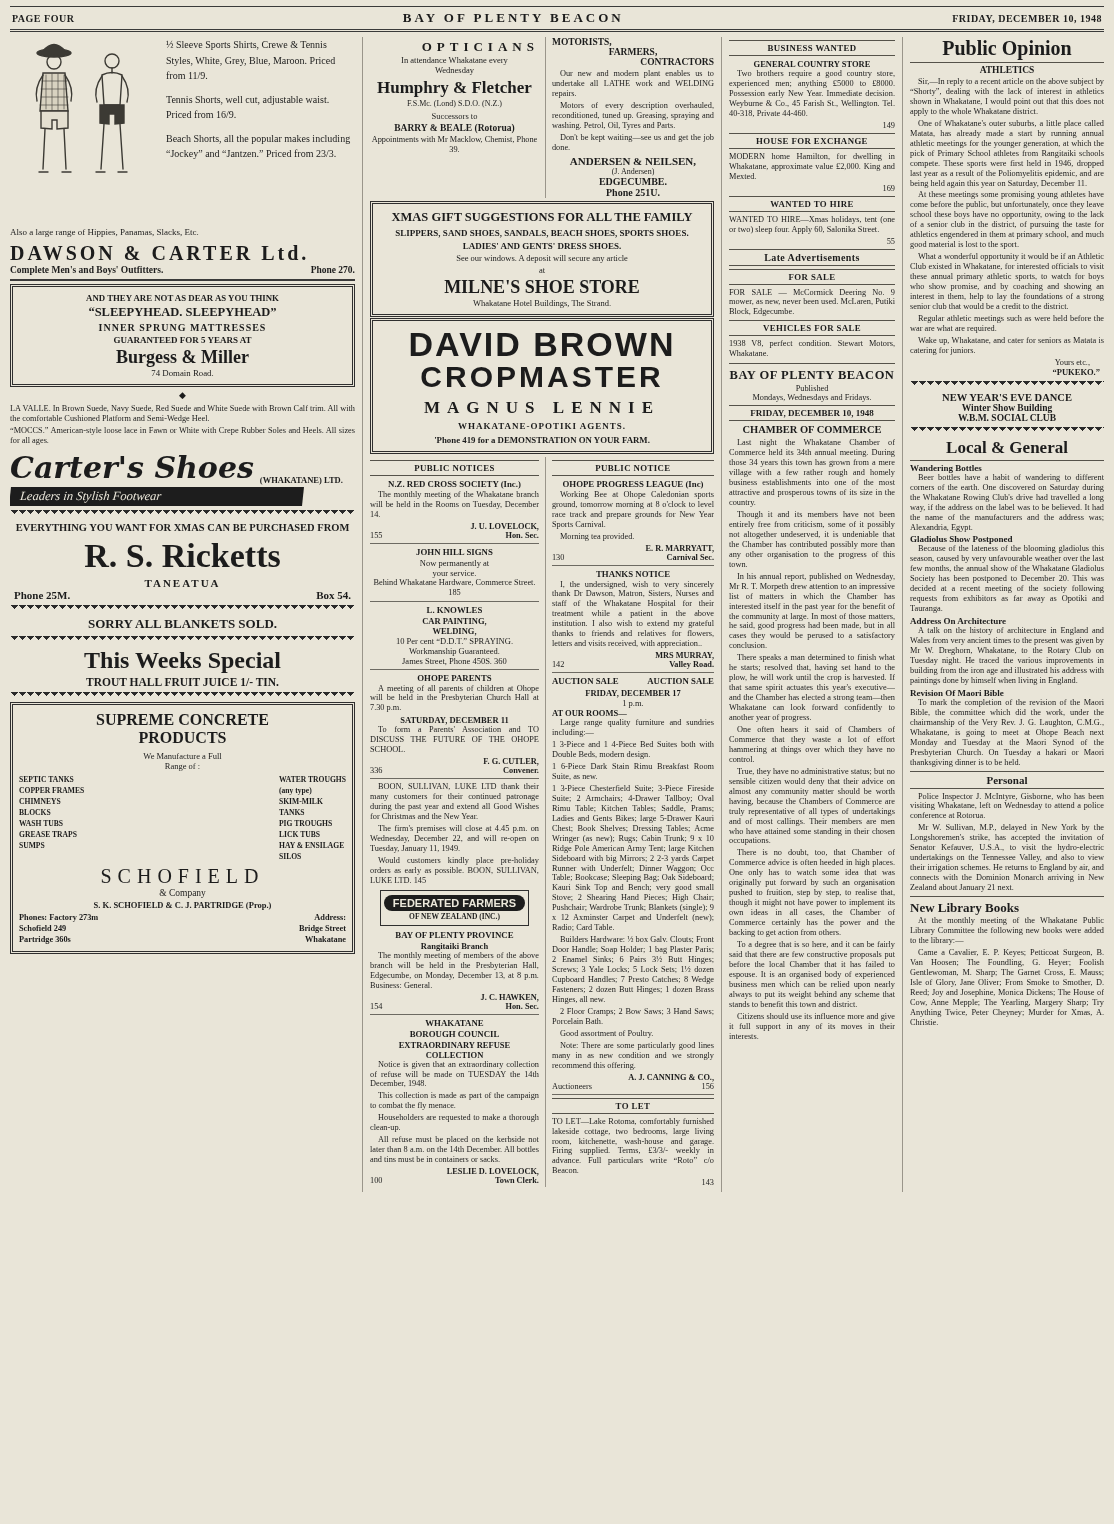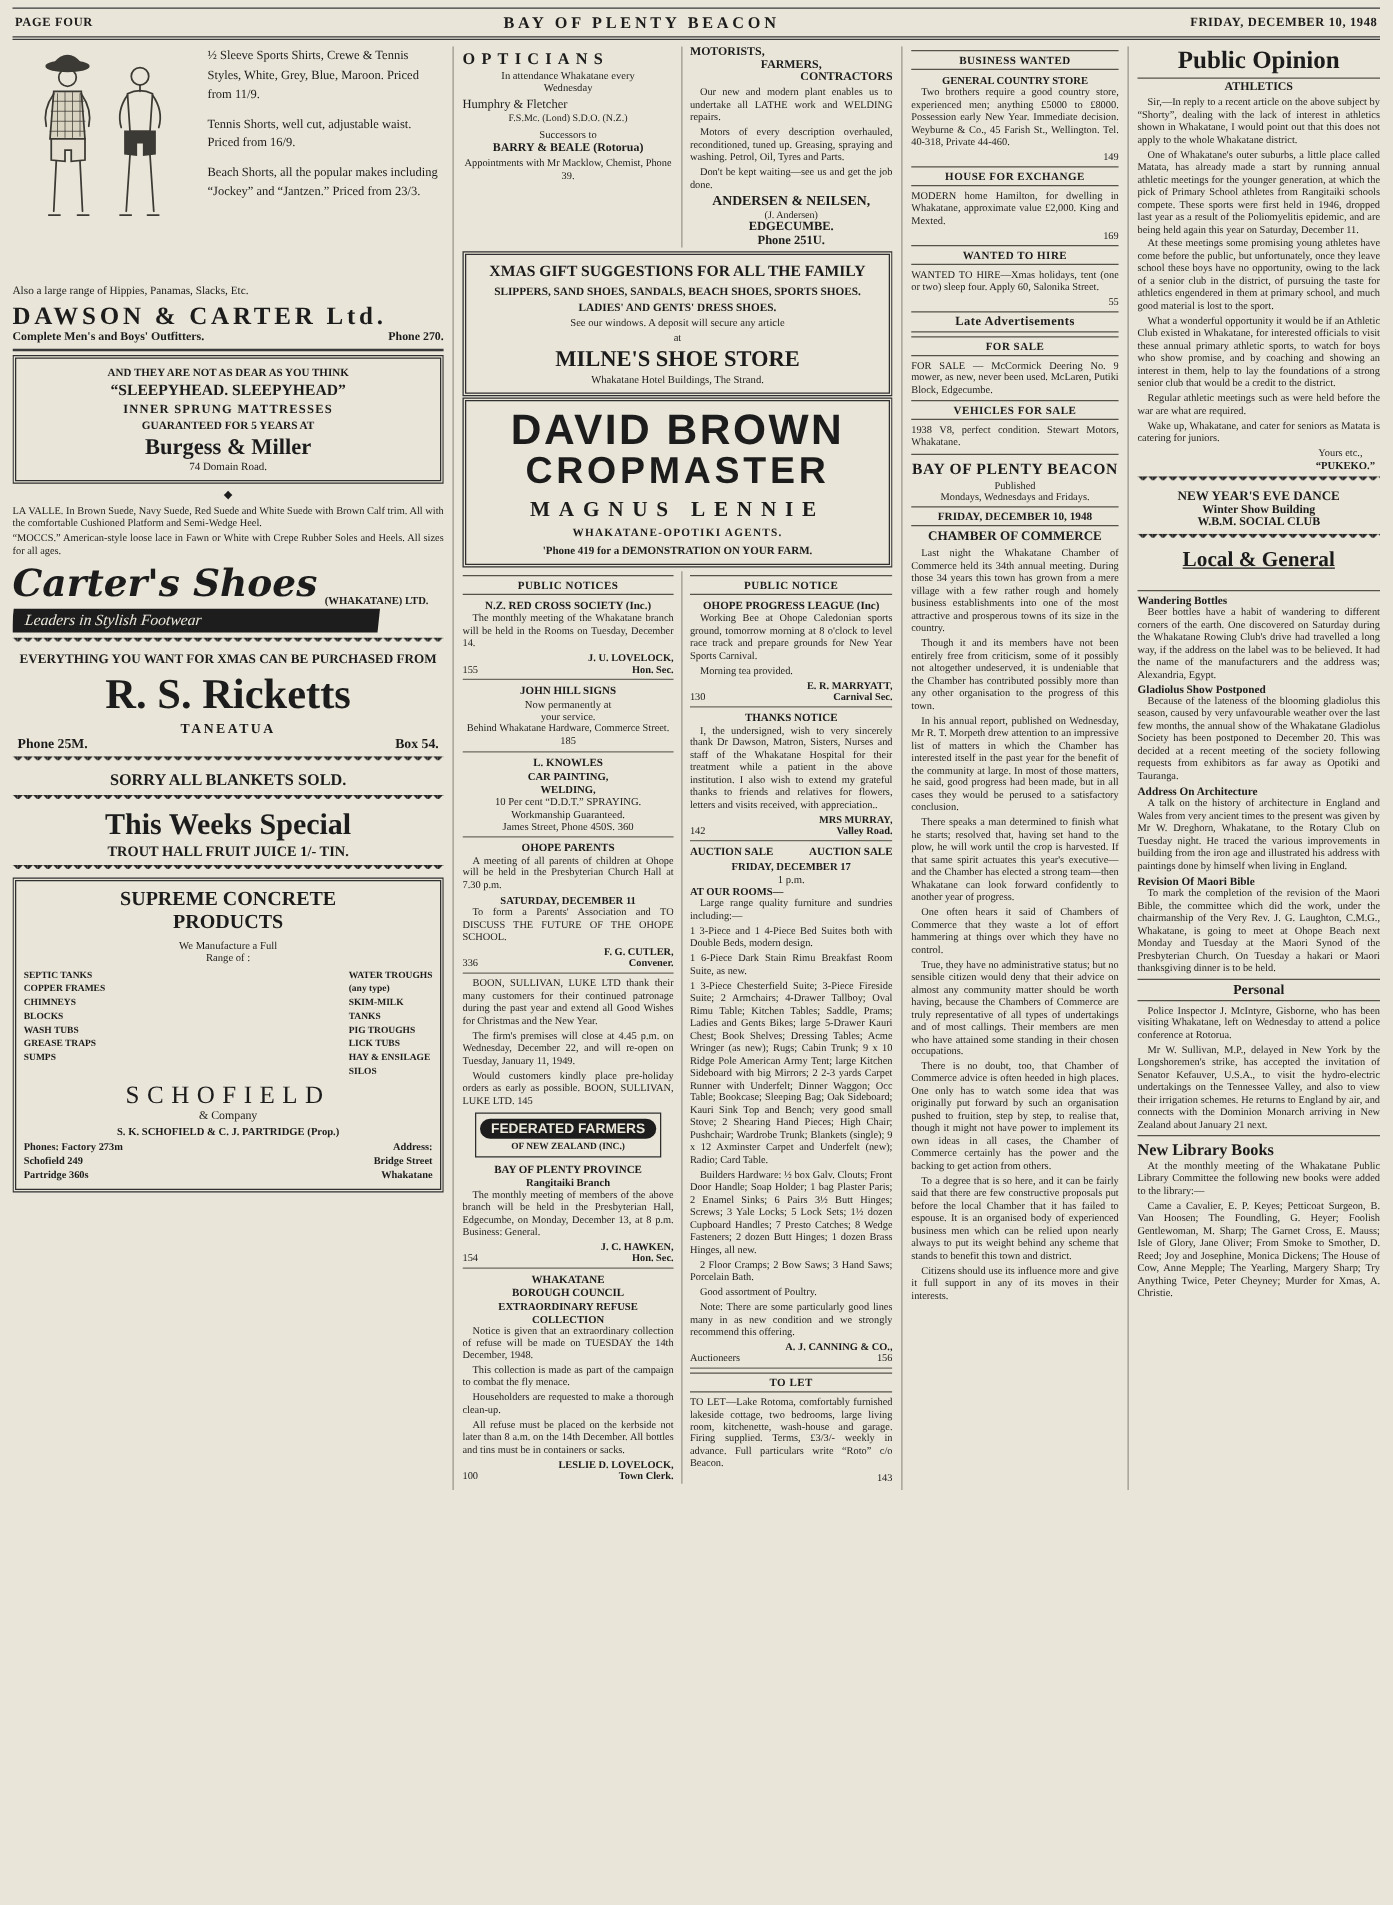--- a/index.html
+++ b/index.html
@@ -85,23 +85,23 @@
   .supreme .props { font-size:8.5px; font-weight:bold; margin:2px 0; }
   .supreme-bottom { display:flex; justify-content:space-between; text-align:left; }
   .supreme-bottom div { font-size:8.3px; font-weight:bold; line-height:1.35; }
   .supreme-bottom .addr { text-align:right; }
 
   
   .mid-cols { display:flex; }
   .mid-cols > div { width:50%; overflow:hidden; }
   .mid-cols > div + div { border-left:1px solid #9a958a; padding-left:6px; margin-left:6px; }
 
-  .opt-title { font-size:13px; letter-spacing:5px; text-align:left; font-weight:bold; margin-top:2px; }
+  .opt-title { font-size:13px; letter-spacing:5px; text-align:right; font-weight:bold; margin-top:2px; }
   .opt-line { font-size:8.5px; text-align:center; }
-  .opt-name { font-size:10px; font-weight:normal; margin:3px 0 1px; }
+  .opt-name { font-size:17px; font-weight:bold; text-align:center; margin:3px 0 1px; }
   .opt-creds { font-size:8px; text-align:center; }
   .opt-barry { font-size:9.5px; font-weight:bold; text-align:center; margin:2px 0; }
 
   .mot-t1 { font-size:9.5px; font-weight:bold; }
   .mot-t2 { font-size:9.5px; font-weight:bold; text-align:center; }
   .mot-t3 { font-size:9.5px; font-weight:bold; text-align:right; margin-bottom:2px; }
   .mot-firm { font-size:11px; font-weight:bold; text-align:center; margin-top:2px; }
   .mot-sub { font-size:8px; text-align:center; }
   .mot-place { font-size:10px; font-weight:bold; text-align:center; }
 
@@ -142,21 +142,21 @@
   .po-title { font-size:20px; font-weight:bold; text-align:center;
     border-bottom:1px solid #55524a; padding-bottom:2px; margin-bottom:2px; }
   .po-sub { font-size:9.5px; font-weight:bold; text-align:center; margin-bottom:2px; }
   .sig1 { text-align:right; font-size:8.3px; padding-right:14px; }
   .sig2 { text-align:right; font-size:8.5px; font-weight:bold; padding-right:4px; margin-bottom:2px; }
   .dance { text-align:center; font-weight:bold; }
   .dance .d1 { font-size:10.5px; }
   .dance .d2 { font-size:9.5px; }
   .dance .d3 { font-size:9.5px; }
   .lg-title { font-size:17px; font-weight:bold; text-align:center;
-    border-bottom:1px solid #55524a; padding-bottom:14px; margin-bottom:2px;text-decoration:underline; }
+    border-bottom:1px solid #55524a; padding-bottom:2px; margin-bottom:2px; }
   .lg-head { font-size:9px; font-weight:bold; margin-top:2px; }
   .pers-title { font-size:11px; font-weight:bold; text-align:center;
     border-top:1px solid #55524a; border-bottom:1px solid #55524a; padding:2px 0; margin:3px 0; }
   .lib-title { font-size:13px; font-weight:bold; border-top:1px solid #55524a; padding-top:3px; margin-top:3px; }
 </style>
 </head>
 <body>
 
 <div class="page">
 

